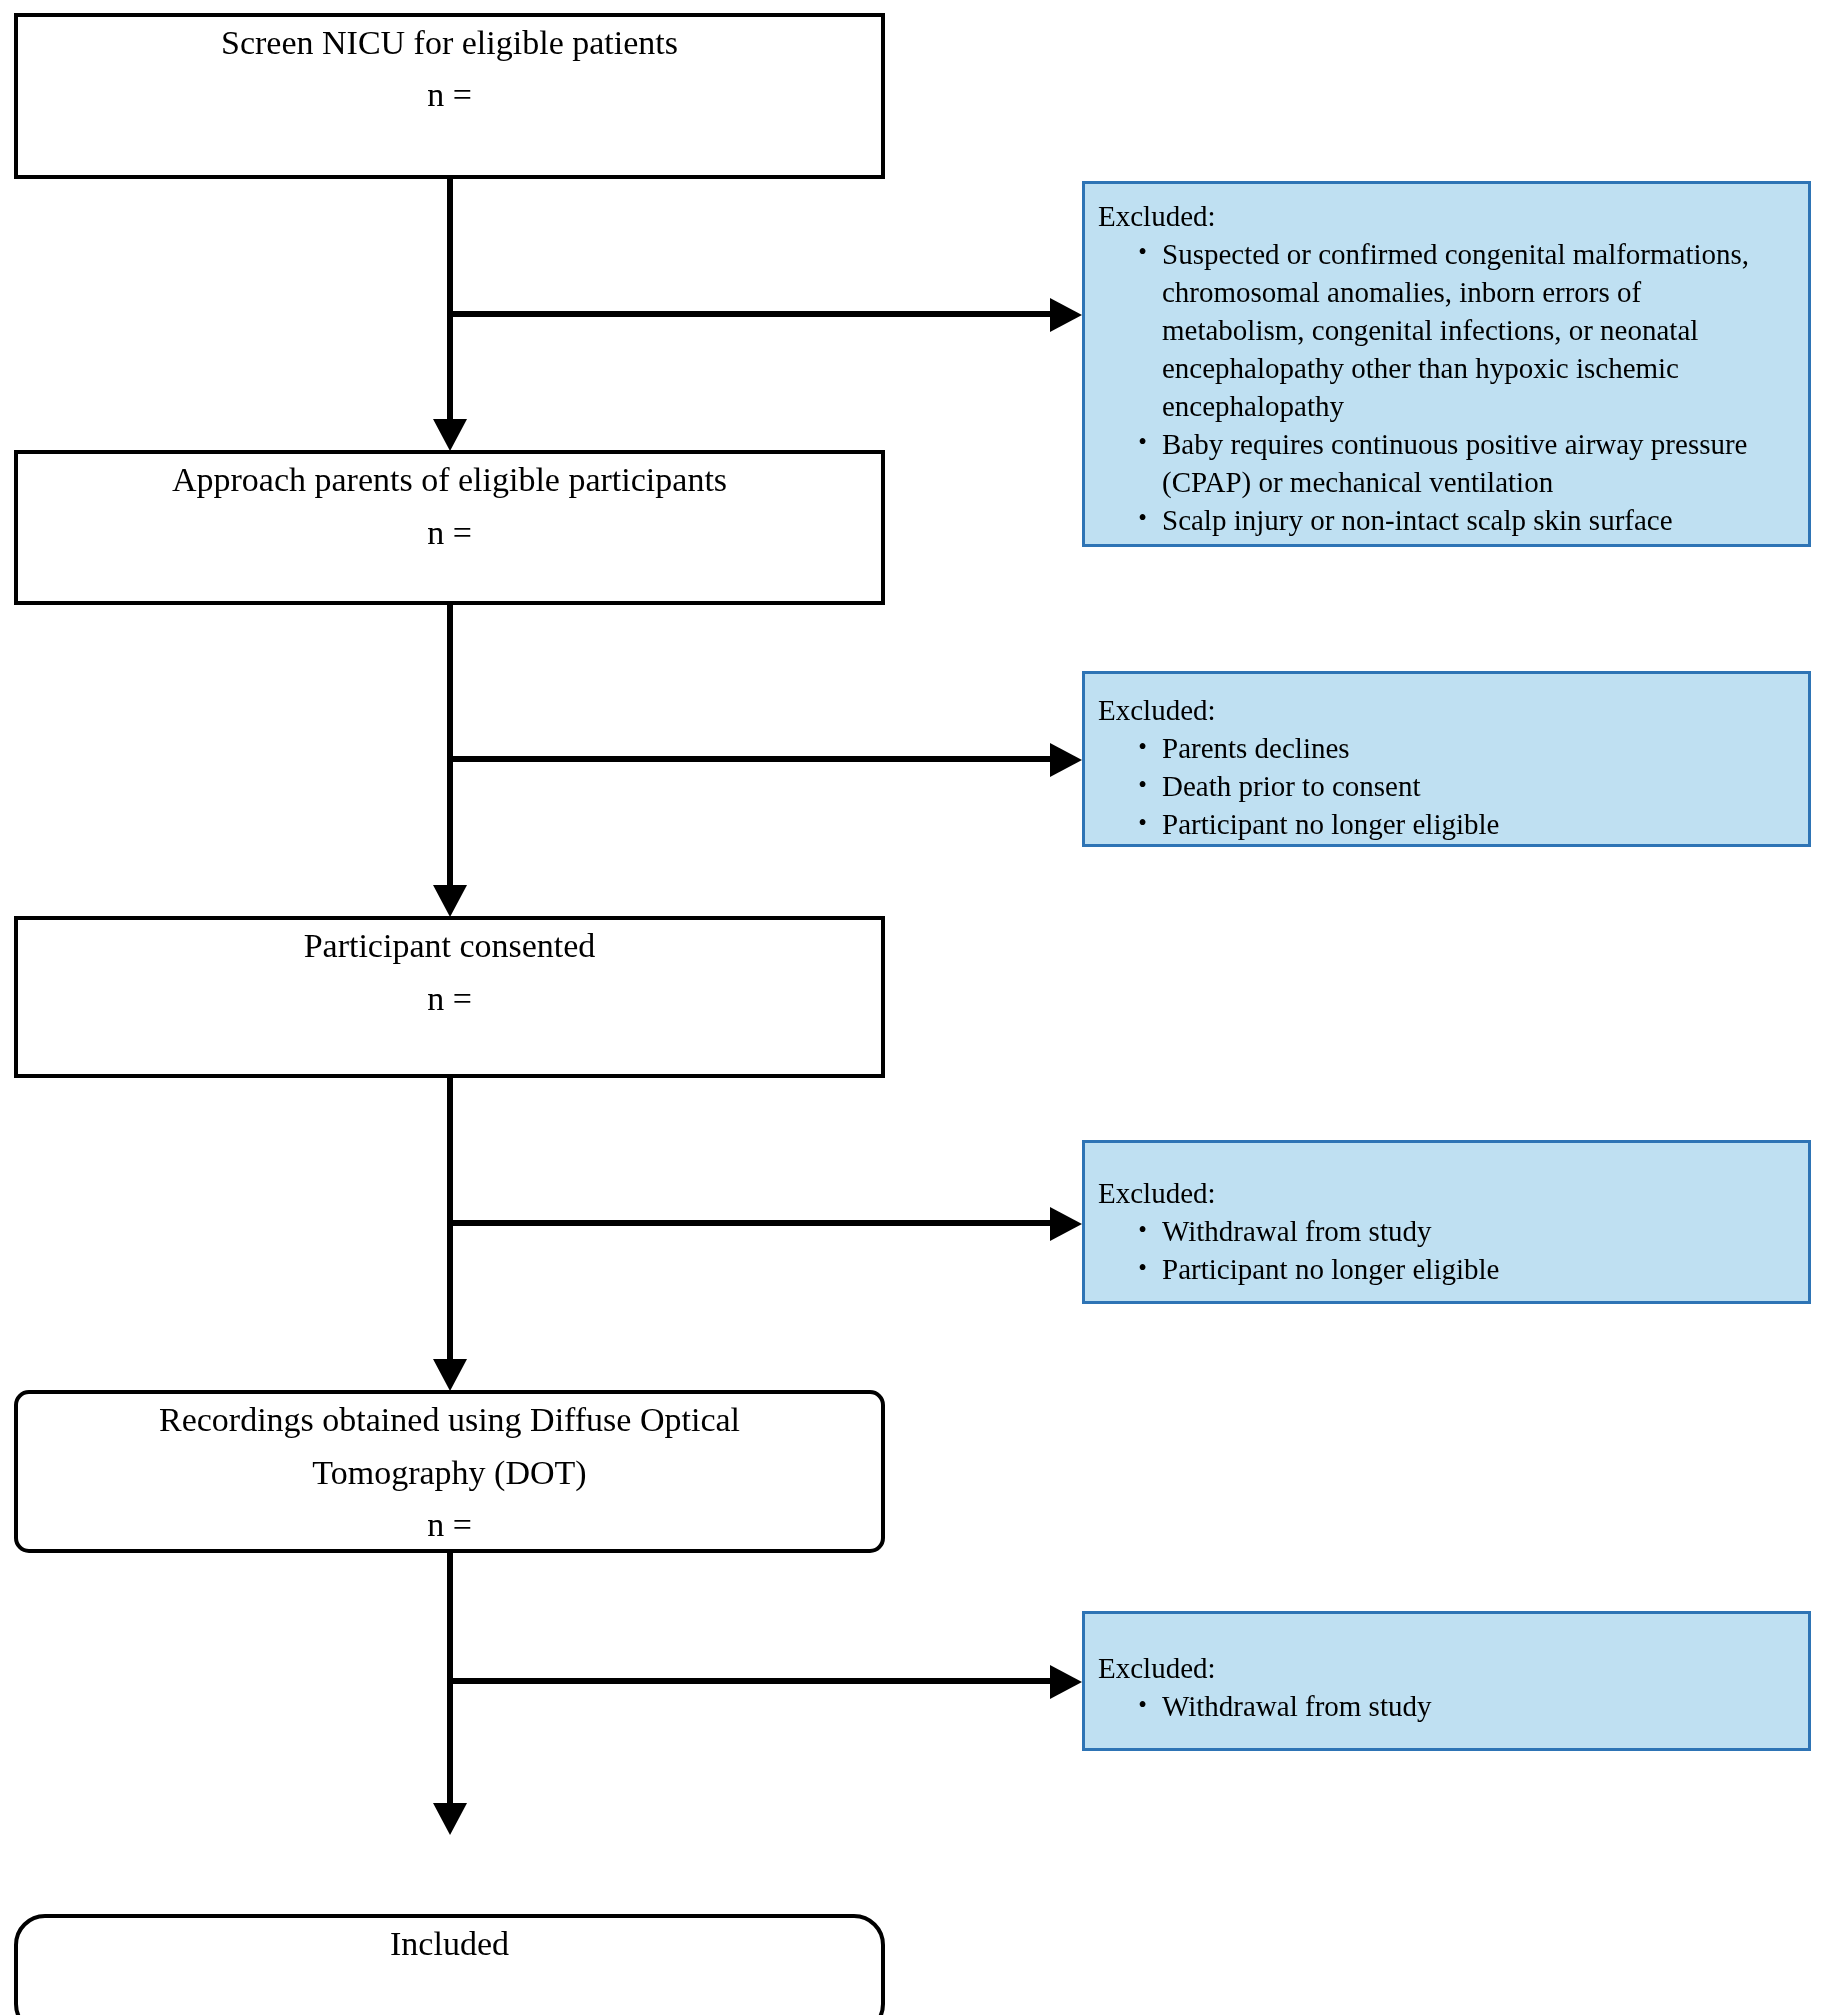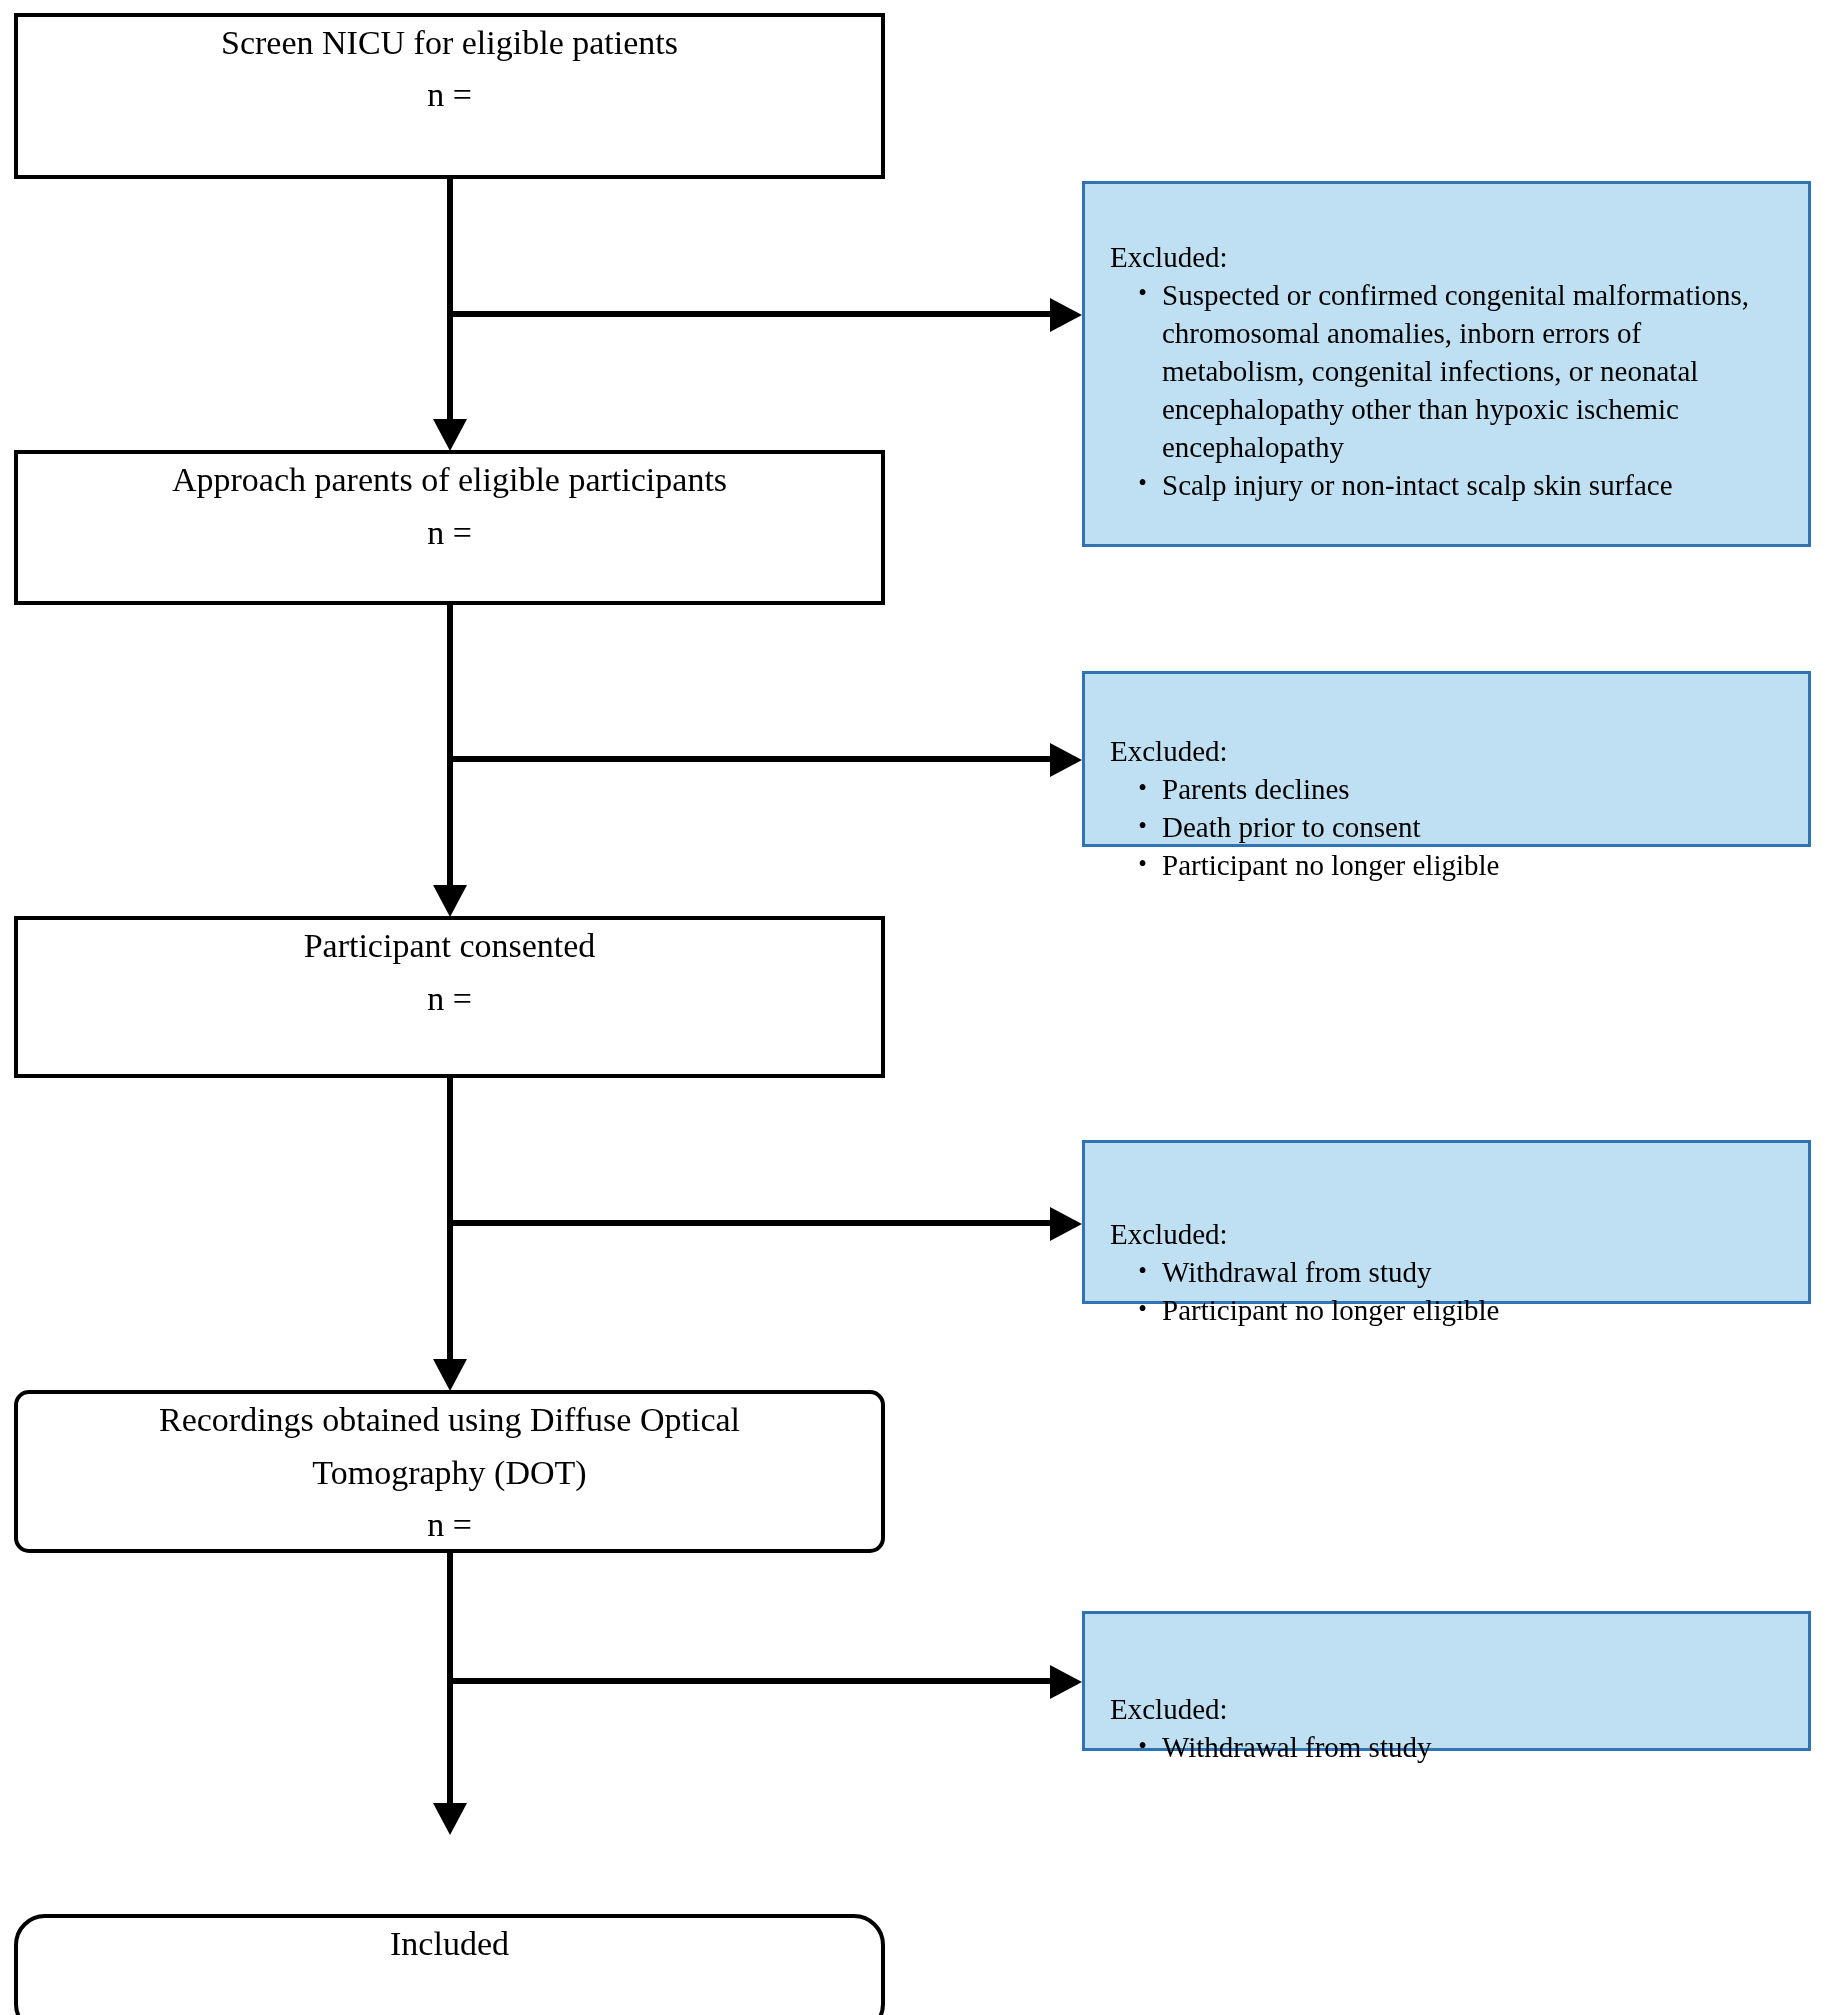--- a/index.html
+++ b/index.html
@@ -33,21 +33,21 @@
   .step-5 .nline{color:#444444;}
   
   .excl{
     position:absolute;
     left:1082px;width:729px;
     box-sizing:border-box;
     border:3.5px solid #2E74B5;
     background:#BFE0F2;
     font-size:29px;line-height:38px;
   }
-  .excl .heading{padding-left:25px;margin-top:41px;}
+  .excl .heading{padding-left:13px;}
   .excl ul{margin:0;padding:0 10.5px 0 49px;list-style:none;}
   .excl li{position:relative;padding-left:28px;max-width:593px;}
   .excl li::before{content:"\2022";position:absolute;left:4.2px;top:-1.4px;font-size:0.85em;}
   .excl-1{top:181px;height:366px;padding-top:12.6px;}
   .excl-2{top:671px;height:176px;padding-top:17.4px;}
   .excl-3{top:1140px;height:164px;padding-top:31px;}
   .excl-4{top:1611px;height:140px;padding-top:35px;}
   
   .vline{position:absolute;left:447px;width:5.6px;background:#000;}
   .v1{top:179px;height:241px;}
@@ -97,20 +97,21 @@
   </div>
 
   <div class="step step-5">
     <div class="title">Included</div>
   </div>
 
   <div class="excl excl-1">
     <div class="heading">Excluded:</div>
     <ul>
       <li>Suspected or confirmed congenital malformations, chromosomal anomalies, inborn errors of metabolism, congenital infections, or neonatal encephalopathy other than hypoxic ischemic encephalopathy</li>
+      <li>Baby requires continuous positive airway pressure (CPAP) or mechanical ventilation</li>
       <li>Scalp injury or non-intact scalp skin surface</li>
     </ul>
   </div>
 
   <div class="excl excl-2">
     <div class="heading">Excluded:</div>
     <ul>
       <li>Parents declines</li>
       <li>Death prior to consent</li>
       <li>Participant no longer eligible</li>

